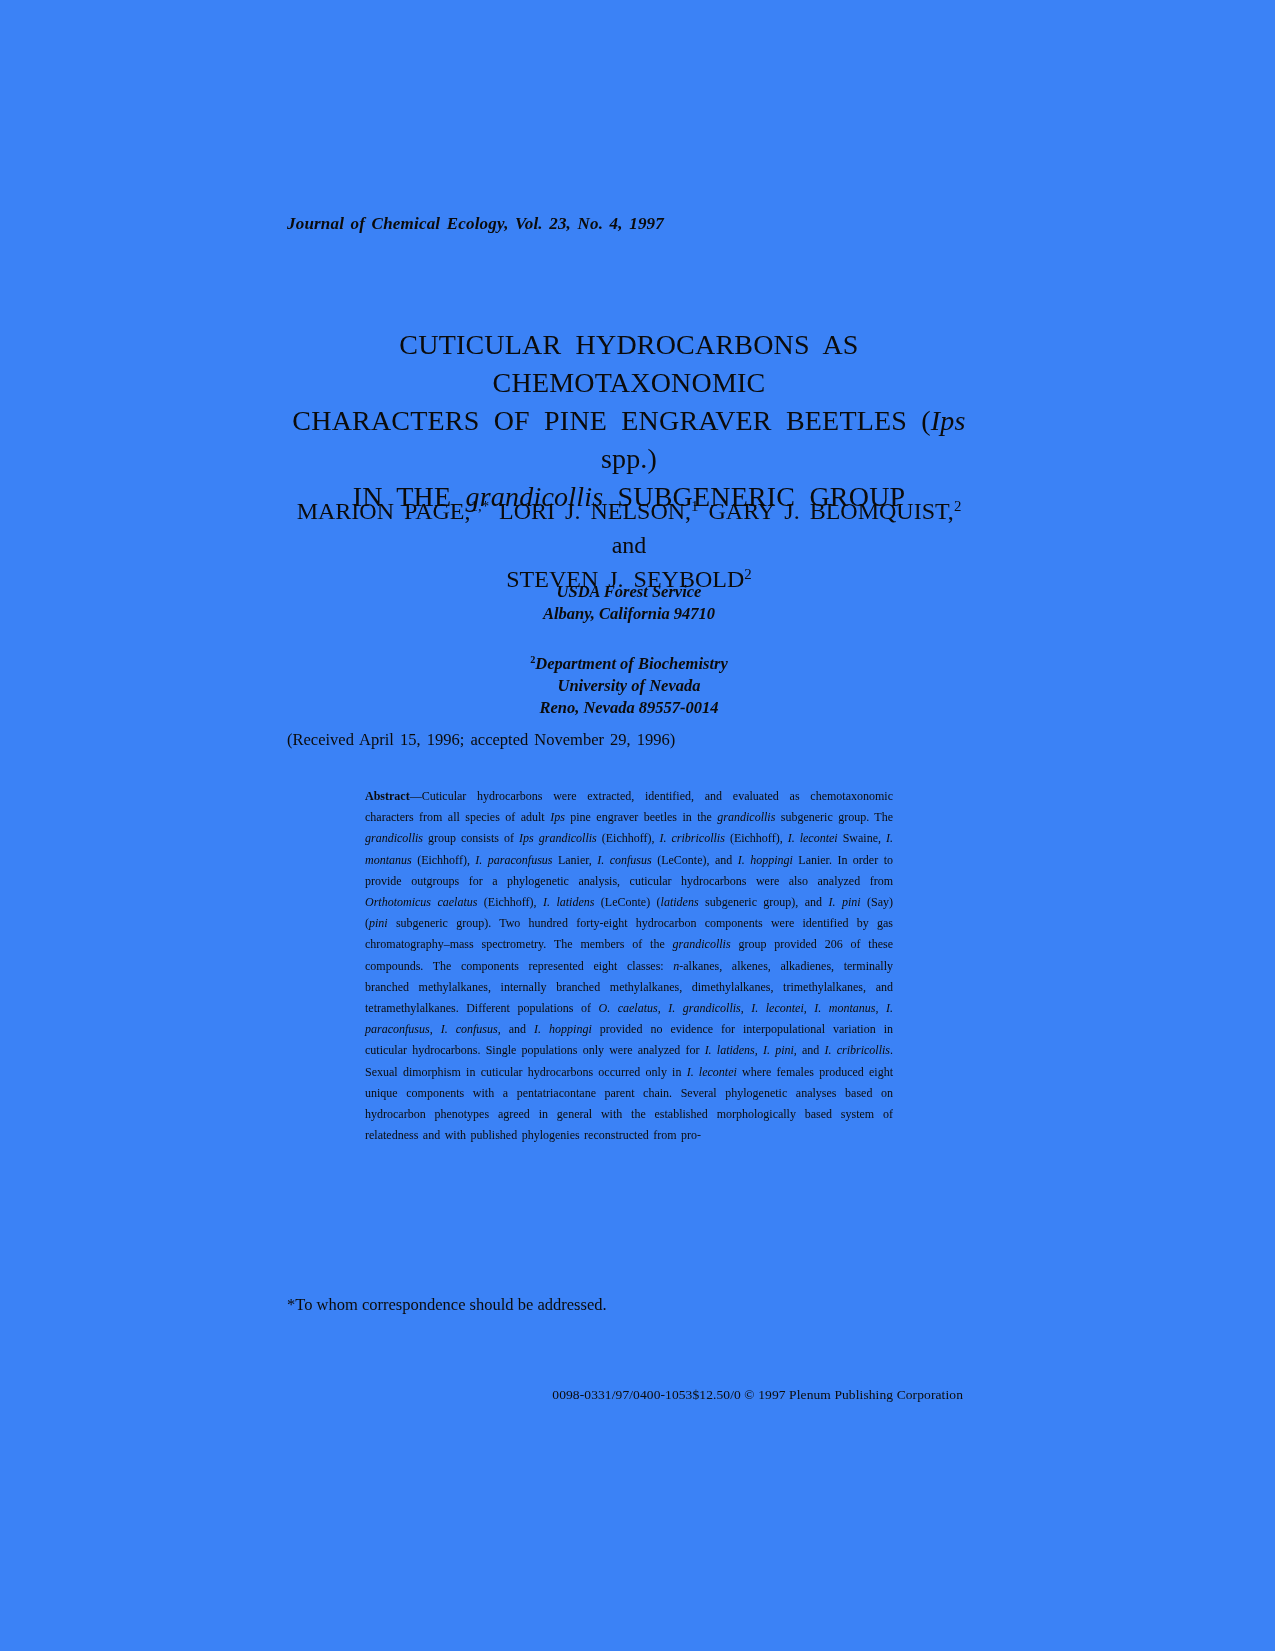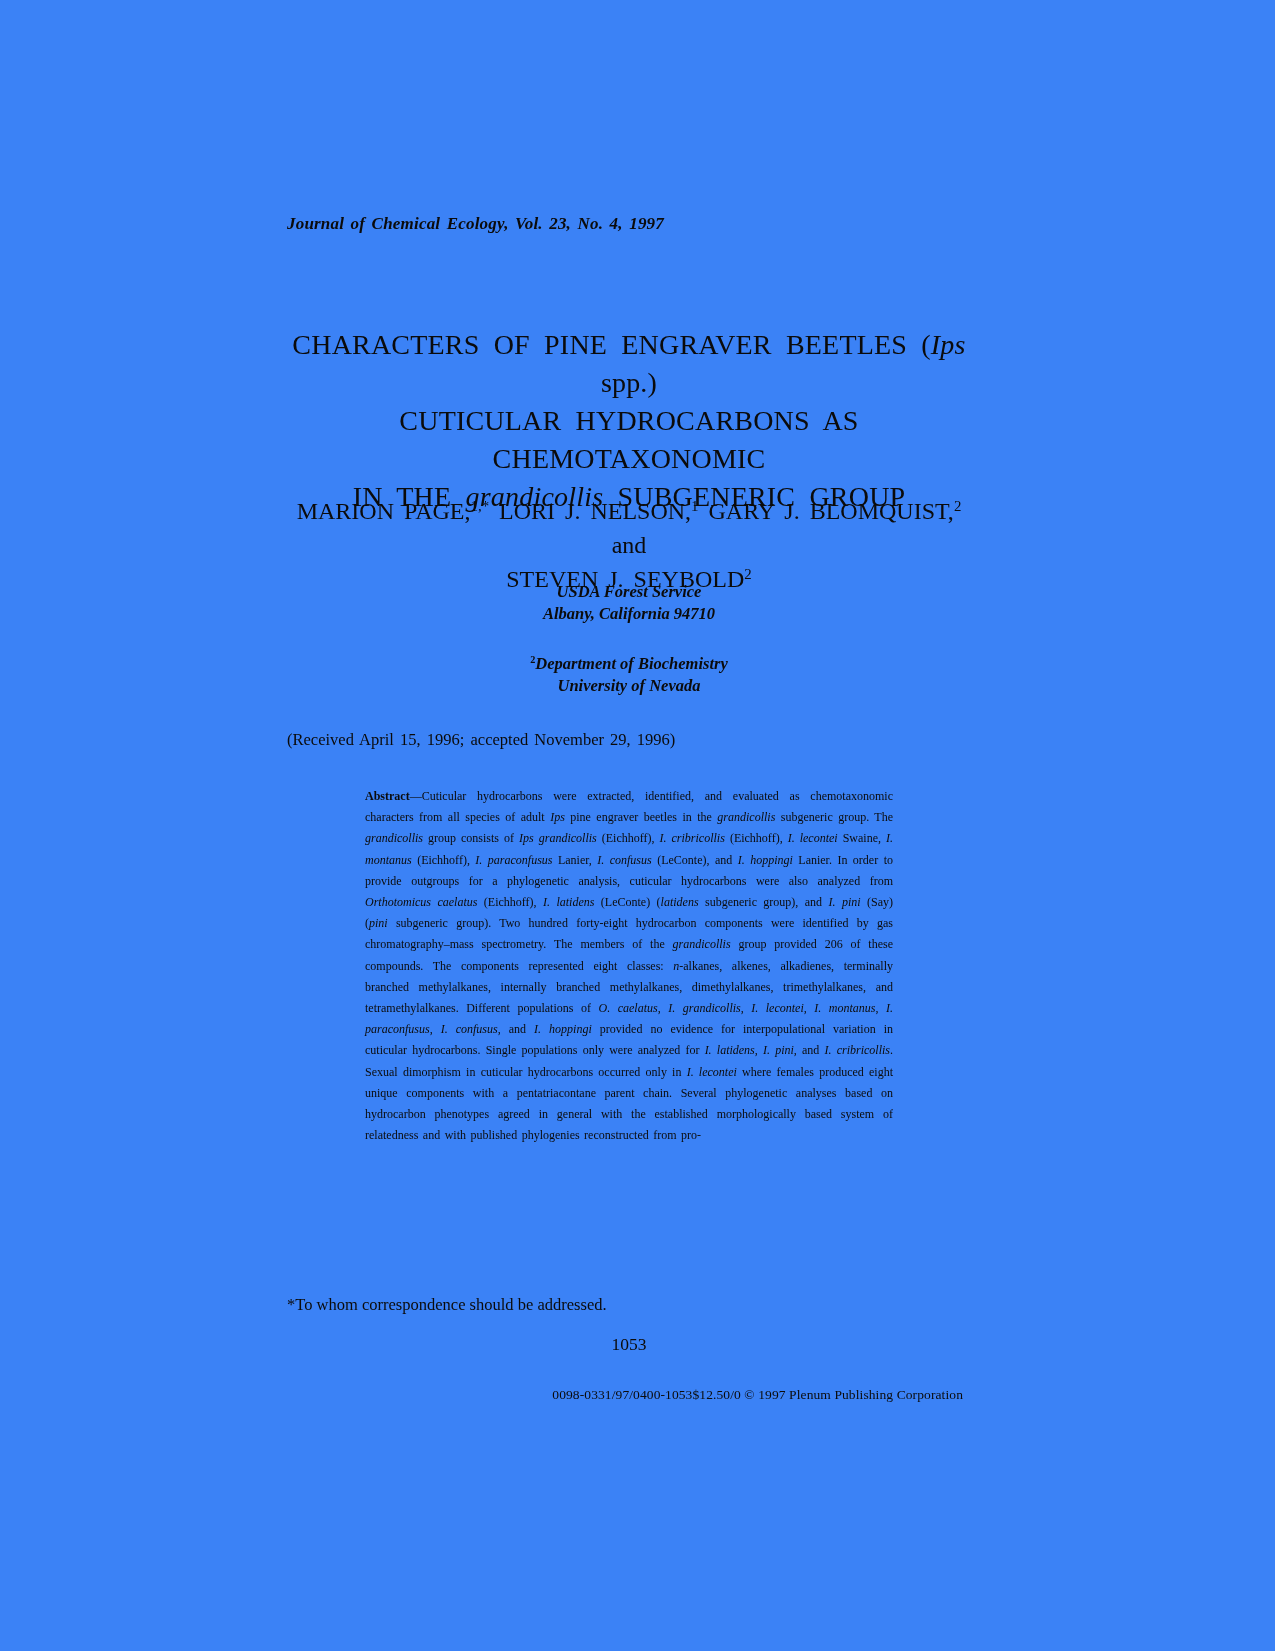--- a/index.html
+++ b/index.html
@@ -107,43 +107,43 @@
   }
 </style>
 </head>
 <body>
 
 <div class="page">
 
   <div class="journal-line">Journal of Chemical Ecology, Vol. 23, No. 4, 1997</div>
 
   <div class="title-block">
+    <div><span>CUTICULAR HYDROCARBONS AS CHEMOTAXONOMIC</span></div>
     <div><span>CHARACTERS OF PINE ENGRAVER BEETLES (</span><span style="font-style: italic;">Ips</span><span> spp.)</span></div>
-    <div><span>CUTICULAR HYDROCARBONS AS CHEMOTAXONOMIC</span></div>
     <div><span>IN THE </span><span style="font-style: italic;">grandicollis</span><span> SUBGENERIC GROUP</span></div>
   </div>
 
   <div class="authors-block">
     <div><span>MARION PAGE,</span><sup>1,*</sup><span> LORI J. NELSON,</span><sup>1</sup><span> GARY J. BLOMQUIST,</span><sup>2</sup><span> and</span></div>
     <div><span>STEVEN J. SEYBOLD</span><sup>2</sup></div>
   </div>
 
   <div class="affil-block affil-1">
     <div><span style="font-style: italic;">USDA Forest Service</span></div>
     <div><span style="font-style: italic;">Albany, California 94710</span></div>
   </div>
 
   <div class="affil-block affil-2">
     <div><sup>2</sup><span style="font-style: italic;">Department of Biochemistry</span></div>
     <div><span style="font-style: italic;">University of Nevada</span></div>
+    <div><span style="font-style: italic;">Reno, Nevada 89557-0014</span></div>
   </div>
 
   <div class="received-line">(Received April 15, 1996; accepted November 29, 1996)</div>
 
   <div class="abstract-block"><span style="font-weight: bold;">Abstract</span><span>—Cuticular hydrocarbons were extracted, identified, and evaluated as chemotaxonomic characters from all species of adult </span><span style="font-style: italic;">Ips</span><span> pine engraver beetles in the </span><span style="font-style: italic;">grandicollis</span><span> subgeneric group. The </span><span style="font-style: italic;">grandicollis</span><span> group consists of </span><span style="font-style: italic;">Ips grandicollis</span><span> (Eichhoff), </span><span style="font-style: italic;">I. cribricollis</span><span> (Eichhoff), </span><span style="font-style: italic;">I. lecontei</span><span> Swaine, </span><span style="font-style: italic;">I. montanus</span><span> (Eichhoff), </span><span style="font-style: italic;">I. paraconfusus</span><span> Lanier, </span><span style="font-style: italic;">I. confusus</span><span> (LeConte), and </span><span style="font-style: italic;">I. hoppingi</span><span> Lanier. In order to provide outgroups for a phylogenetic analysis, cuticular hydrocarbons were also analyzed from </span><span style="font-style: italic;">Orthotomicus caelatus</span><span> (Eichhoff), </span><span style="font-style: italic;">I. latidens</span><span> (LeConte) (</span><span style="font-style: italic;">latidens</span><span> subgeneric group), and </span><span style="font-style: italic;">I. pini</span><span> (Say) (</span><span style="font-style: italic;">pini</span><span> subgeneric group). Two hundred forty-eight hydrocarbon components were identified by gas chromatography–mass spectrometry. The members of the </span><span style="font-style: italic;">grandicollis</span><span> group provided 206 of these compounds. The components represented eight classes: </span><span style="font-style: italic;">n</span><span>-alkanes, alkenes, alkadienes, terminally branched methylalkanes, internally branched methylalkanes, dimethylalkanes, trimethylalkanes, and tetramethylalkanes. Different populations of </span><span style="font-style: italic;">O. caelatus</span><span>, </span><span style="font-style: italic;">I. grandicollis</span><span>, </span><span style="font-style: italic;">I. lecontei</span><span>, </span><span style="font-style: italic;">I. montanus</span><span>, </span><span style="font-style: italic;">I. paraconfusus</span><span>, </span><span style="font-style: italic;">I. confusus</span><span>, and </span><span style="font-style: italic;">I. hoppingi</span><span> provided no evidence for interpopulational variation in cuticular hydrocarbons. Single populations only were analyzed for </span><span style="font-style: italic;">I. latidens</span><span>, </span><span style="font-style: italic;">I. pini</span><span>, and </span><span style="font-style: italic;">I. cribricollis</span><span>. Sexual dimorphism in cuticular hydrocarbons occurred only in </span><span style="font-style: italic;">I. lecontei</span><span> where females produced eight unique components with a pentatriacontane parent chain. Several phylogenetic analyses based on hydrocarbon phenotypes agreed in general with the established morphologically based system of relatedness and with published phylogenies reconstructed from pro-</span></div>
 
   <div class="footnote-line">*To whom correspondence should be addressed.</div>
 
-  <div class="page-number">1053</div>
 
   <div class="copyright-line">0098-0331/97/0400-1053$12.50/0 © 1997 Plenum Publishing Corporation</div>
 
 </div>
 
 </body></html>

